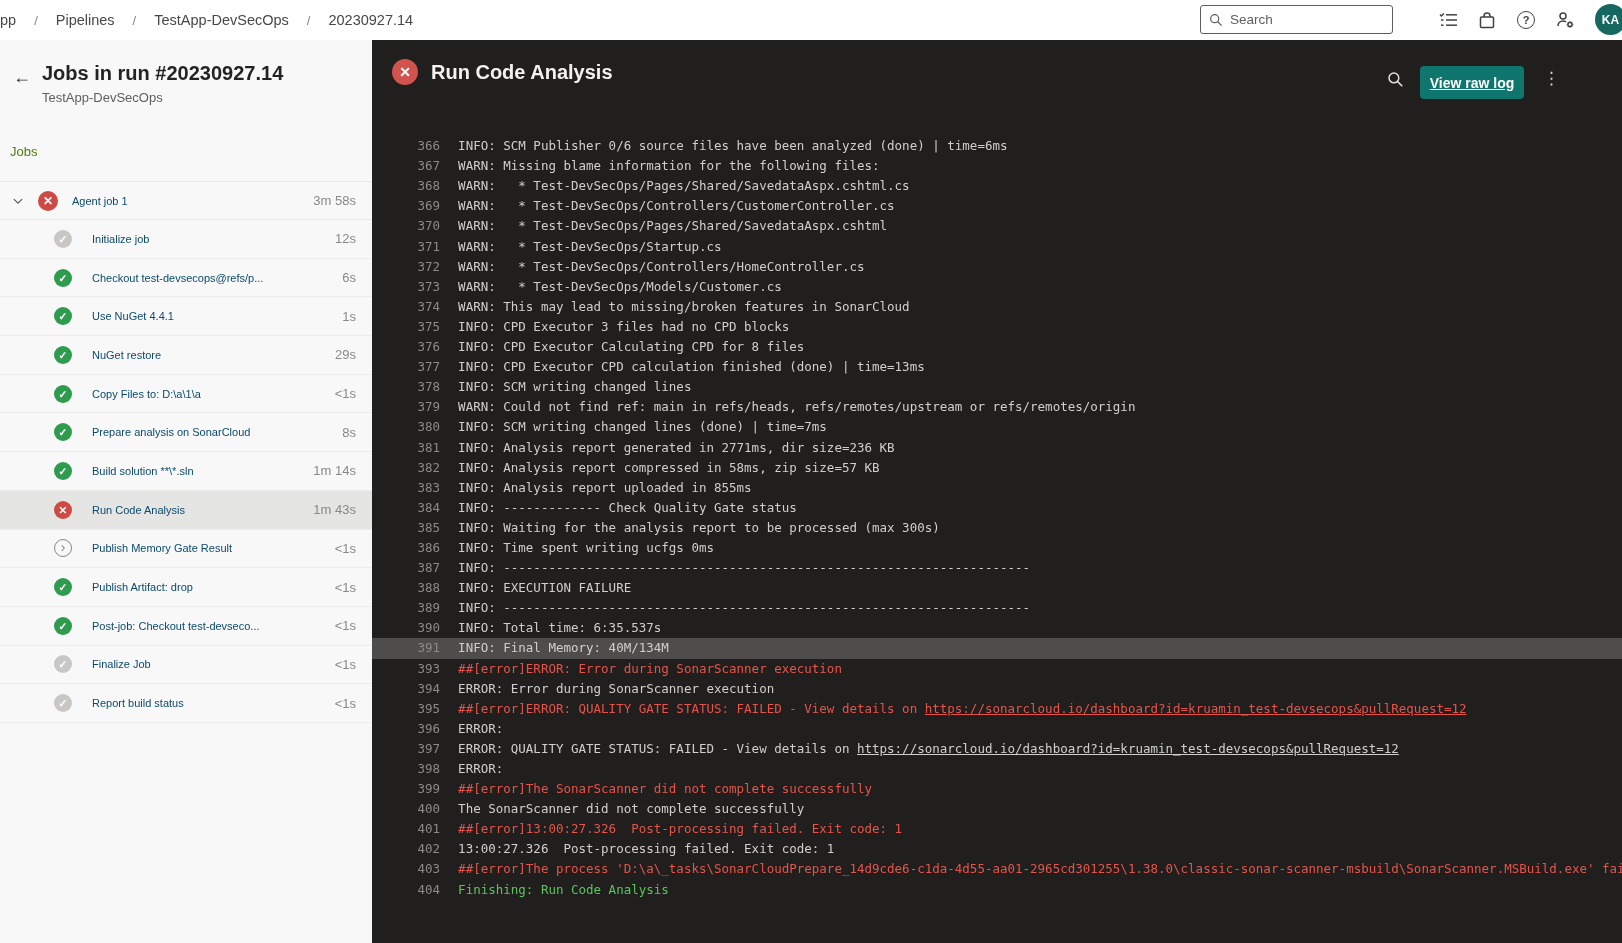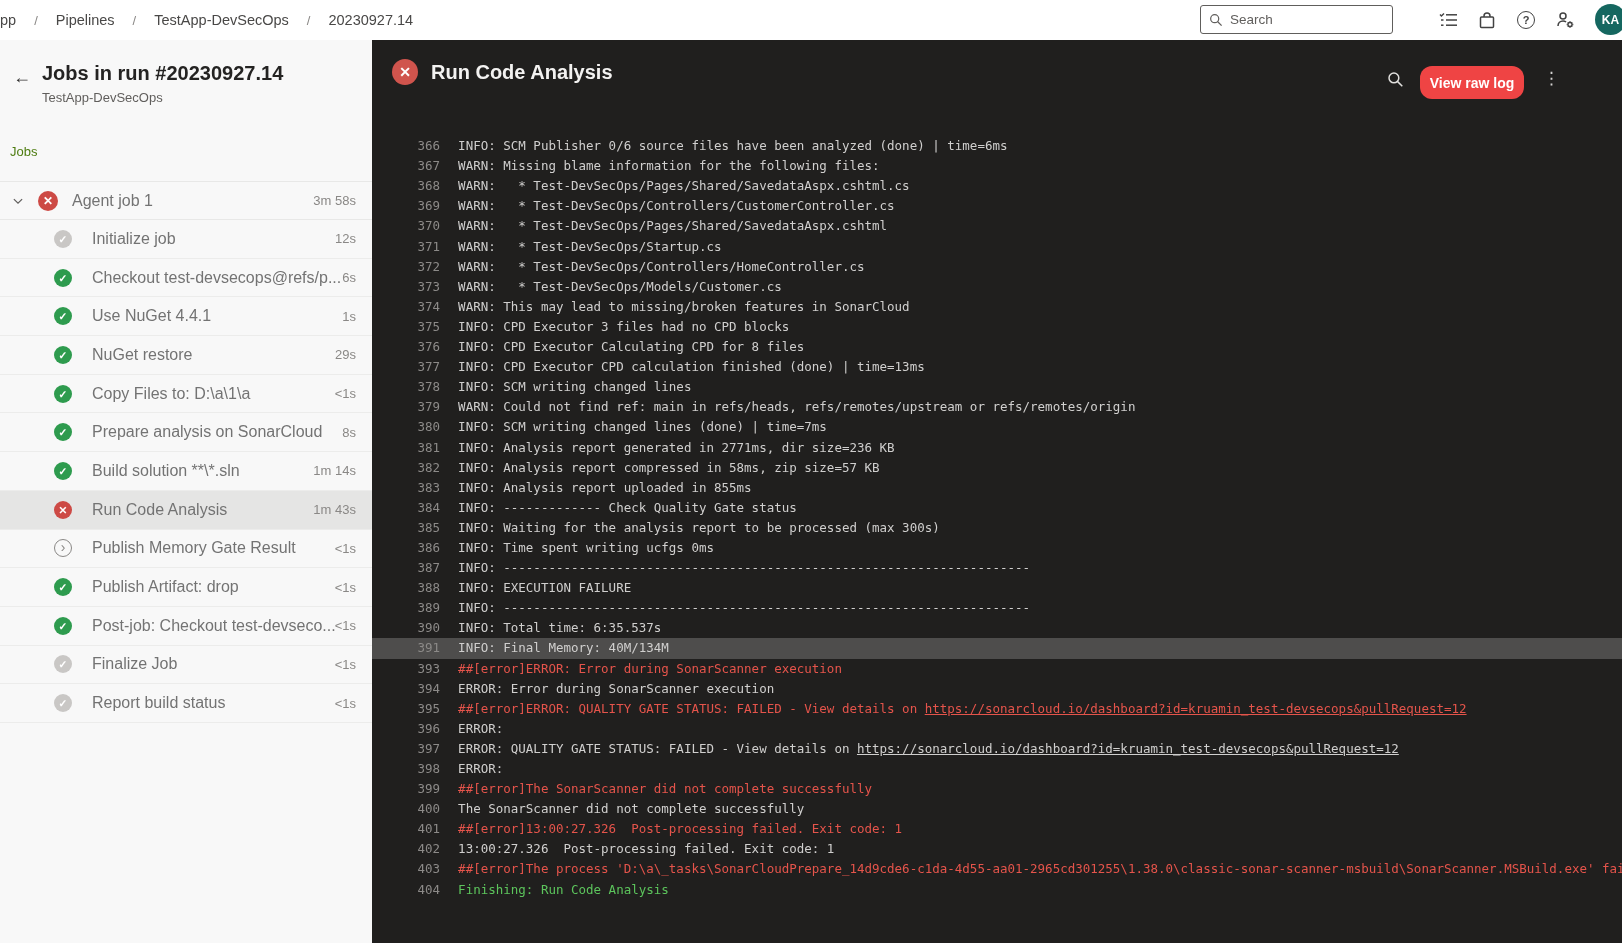--- a/index.html
+++ b/index.html
@@ -26,35 +26,35 @@
   .jobs-label { position:absolute; left:10px; top:104px; font-size:13px; color:#4d7c0f; }
   .jobs-list { position:absolute; left:0; top:141px; width:372px; }
   .agent-row { height:39px; border-top:1px solid #e8e8e7; border-bottom:1px solid #e8e8e7; display:flex; align-items:center; cursor:pointer; position:relative; background:#f8f8f8; }
   .agent-row .chev { margin-left:12px; display:flex; }
   .agent-row .status-icon { margin-left:14px; width:20px; height:20px; font-size:12px; }
   .agent-row .step-label { margin-left:14px; }
   .step-row { height:38.7px; border-bottom:1px solid #ececeb; display:flex; align-items:center; cursor:pointer; position:relative; }
   .step-row.selected { background:#e5e5e4; }
   .step-row .status-icon { margin-left:54px; }
   .step-row .step-label { margin-left:20px; }
-  .step-label { font-size:16px; color:#737373; white-space:nowrap; }
+  .step-label { font-size:11px; color:#0c4a6e; white-space:nowrap; }
   .step-duration { position:absolute; right:16px; font-size:13px; color:#8a8886; }
   .status-icon { width:18px; height:18px; border-radius:50%; display:flex; align-items:center; justify-content:center; color:#fff; font-size:10.5px; font-weight:bold; flex:none; }
   .status-failed { background:#cd4a45; }
   .status-success { background:#2e9b4e; }
   .status-neutral { background:#c9c7c5; }
   .status-skipped { background:transparent; border:1.5px solid #8a8886; color:#8a8886; font-size:14px; font-weight:normal; padding-bottom:2px; }
 
   
   .logpanel { position:absolute; top:40px; left:372px; width:1250px; height:903px; background:#201f1e; }
   .log-header { position:absolute; top:0; left:0; width:100%; height:85px; }
   .log-status-icon { position:absolute; left:20px; top:19px; width:26px; height:26px; border-radius:50%; background:#d0544d; color:#fff; font-size:14px; font-weight:bold; display:flex; align-items:center; justify-content:center; }
   .log-title { position:absolute; left:59px; top:21px; font-size:20px; font-weight:600; color:#f3f2f1; }
   .hdr-search { position:absolute; right:218px; top:31px; cursor:pointer; }
-  .rawlog-btn { position:absolute; right:98px; top:26px; width:104px; height:33px; background:#ef4444; border:none; border-radius:12px; color:#ffffff; font-size:14px; font-weight:600; font-family:"Liberation Sans", sans-serif; cursor:pointer; }
+  .rawlog-btn { position:absolute; right:98px; top:26px; width:104px; height:33px; background:#0f766e; border:none; border-radius:4px; color:#ffffff; font-size:14px; font-weight:600; font-family:"Liberation Sans", sans-serif; cursor:pointer;text-decoration:underline; }
   .kebab { position:absolute; right:62px; top:28px; color:#d4d3d2; font-size:17px; cursor:pointer; letter-spacing:0; }
 
   .log-viewport { position:absolute; top:85px; left:0; width:100%; height:818px; overflow:hidden; }
   .log-lines { margin-top:-9px; font-family:"DejaVu Sans Mono", monospace; font-size:12.5px; }
   .log-line { height:20.1px; line-height:20.1px; white-space:pre; }
   .log-line .ln { display:inline-block; width:38px; text-align:right; color:#8c8a88; }
   .log-line .txt { margin-left:18px; }
   .c-n { color:#d0cfce; }
   .c-r { color:#e5544b;text-align:right; }
   .c-g { color:#5cc45c; }

